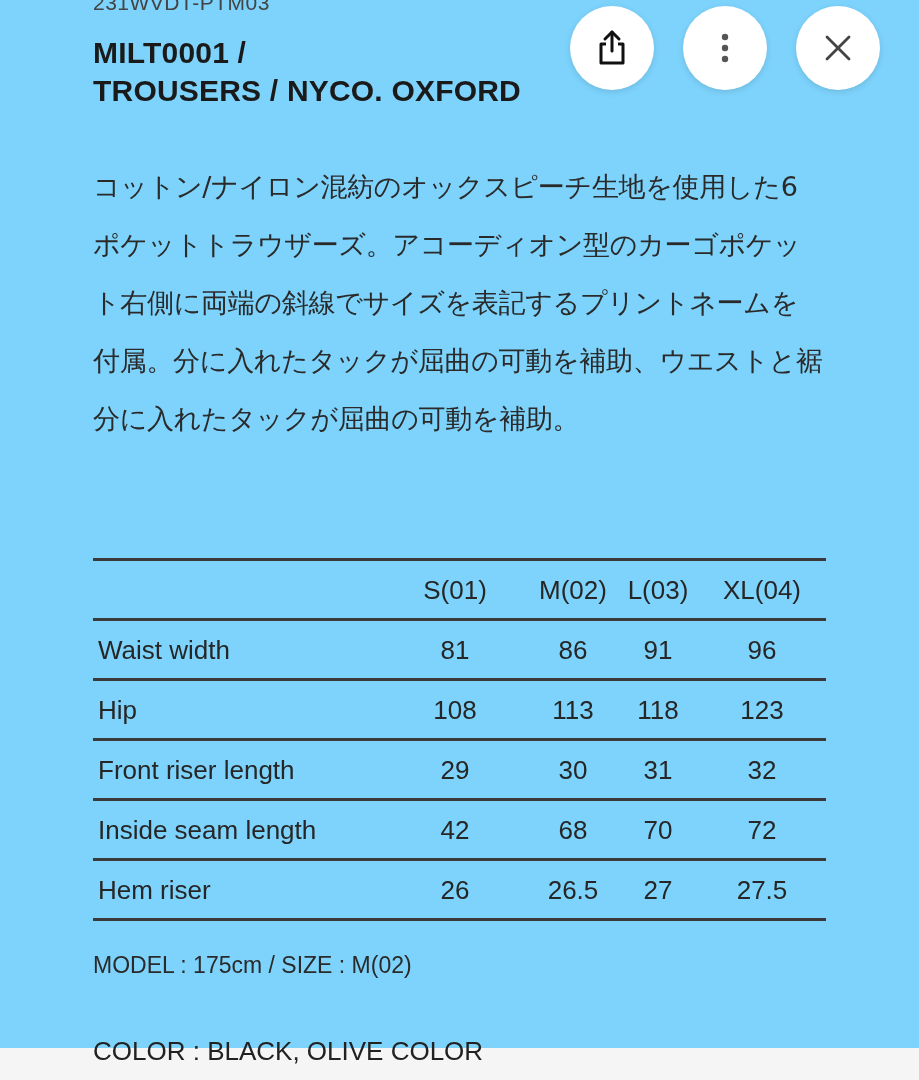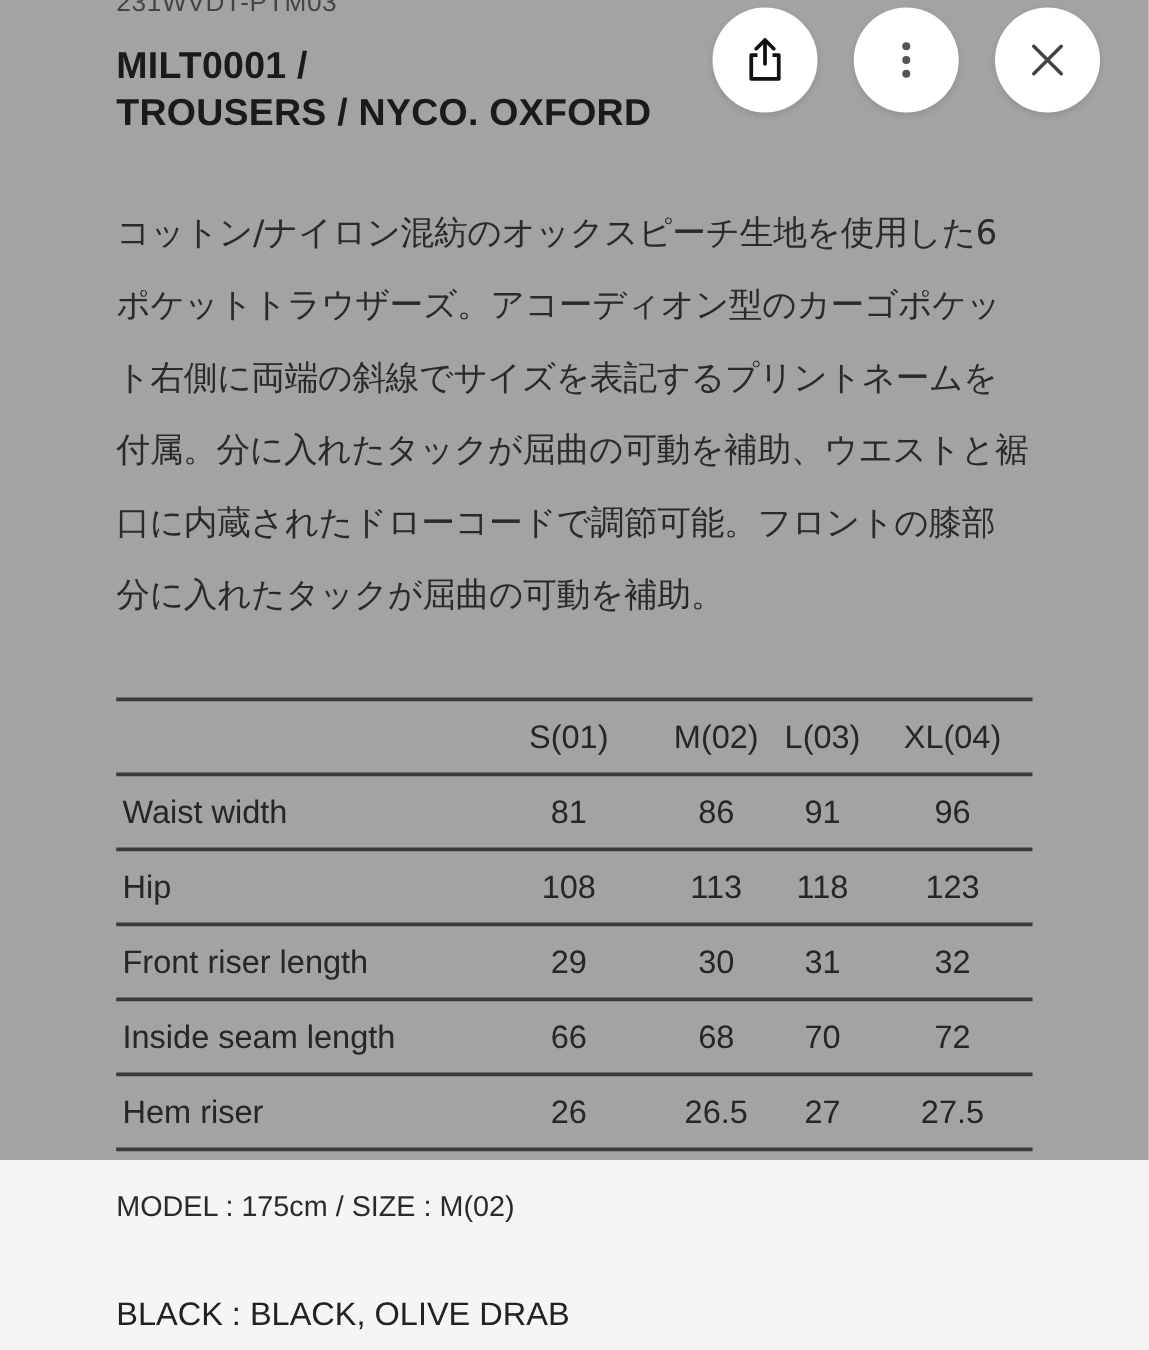--- a/index.html
+++ b/index.html
@@ -11,22 +11,22 @@
     background: #f5f5f5;
   }
   body {
     position: relative;
     font-family: "Liberation Sans", "DejaVu Sans", sans-serif;
     color: #222;
   }
   .page {
     position: absolute;
     left: 0; top: 0;
-    width: 919px; height: 928px;
-    background: #a3a3a3;
+    width: 919px; height: 1048px;
+    background: #7dd3fc;
   }
   .sku {
     position: absolute;
     left: 93px; top: -9px;
     font-size: 21px;
     color: #444;
     letter-spacing: 0.5px;
     white-space: nowrap;
   }
   .title {
@@ -156,21 +156,20 @@
         <path d="M2 2 L24 24 M24 2 L2 24" stroke="#444" stroke-width="2.8" stroke-linecap="round"></path>
       </svg>
     </span>
   </div>
 
   <div class="desc">
     <div>コットン/ナイロン混紡のオックスピーチ生地を使用した6</div>
     <div>ポケットトラウザーズ。アコーディオン型のカーゴポケッ</div>
     <div>ト右側に両端の斜線でサイズを表記するプリントネームを</div>
     <div>付属。分に入れたタックが屈曲の可動を補助、ウエストと裾</div>
-    <div>口に内蔵されたドローコードで調節可能。フロントの膝部</div>
     <div>分に入れたタックが屈曲の可動を補助。</div>
   </div>
 
   <div class="size-table">
     <div class="rule"></div>
     <div class="trow">
       <span class="label"></span>
       <span class="cell c0">S(01)</span>
       <span class="cell c1">M(02)</span>
       <span class="cell c2">L(03)</span>
@@ -200,33 +199,33 @@
       <span class="label">Front riser length</span>
       <span class="cell c0">29</span>
       <span class="cell c1">30</span>
       <span class="cell c2">31</span>
       <span class="cell c3">32</span>
     </div>
     <div class="rule"></div>
 
     <div class="trow">
       <span class="label">Inside seam length</span>
-      <span class="cell c0">66</span>
+      <span class="cell c0">42</span>
       <span class="cell c1">68</span>
       <span class="cell c2">70</span>
       <span class="cell c3">72</span>
     </div>
     <div class="rule"></div>
 
     <div class="trow">
       <span class="label">Hem riser</span>
       <span class="cell c0">26</span>
       <span class="cell c1">26.5</span>
       <span class="cell c2">27</span>
       <span class="cell c3">27.5</span>
     </div>
     <div class="rule"></div>
   </div>
 
   <div class="model">MODEL : 175cm / SIZE : M(02)</div>
-  <div class="color">BLACK : BLACK, OLIVE DRAB</div>
+  <div class="color">COLOR : BLACK, OLIVE COLOR</div>
 
 </div>
 
 </body></html>

